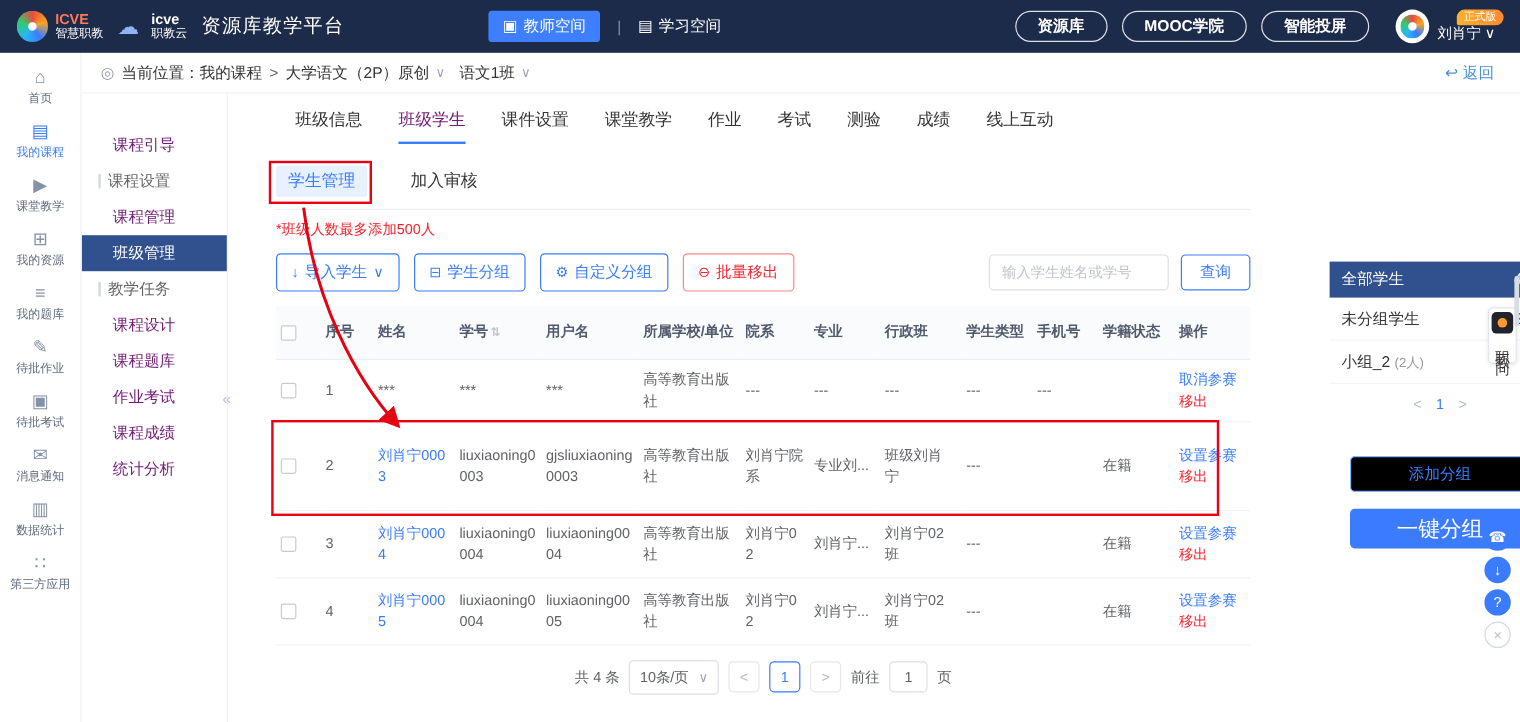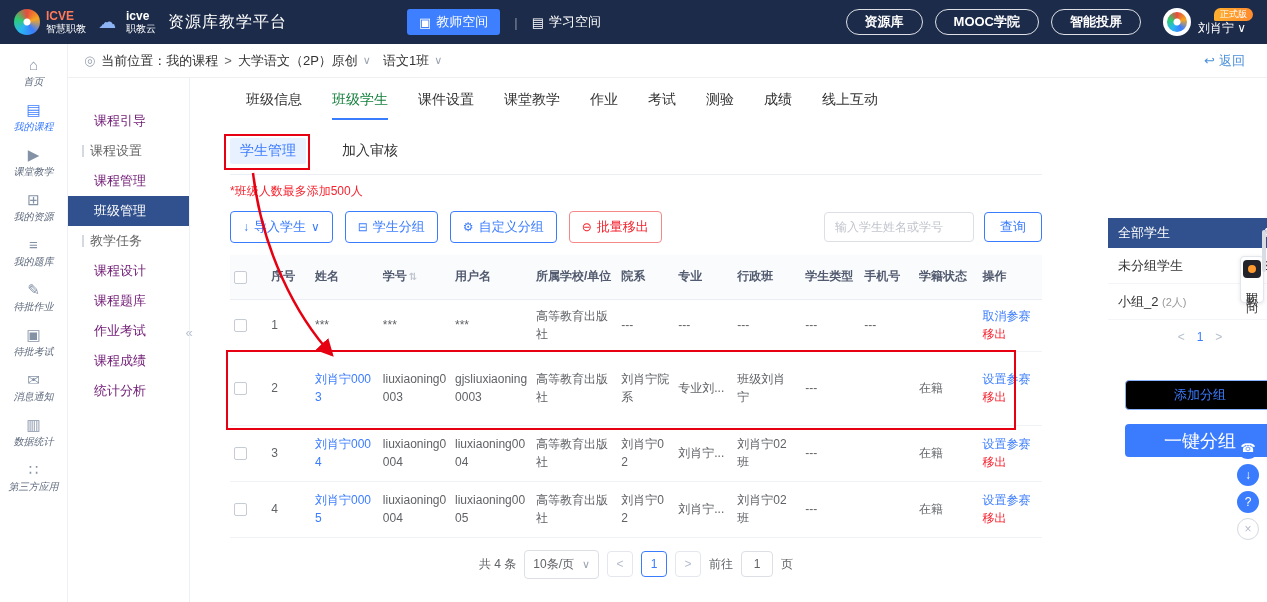--- a/index.html
+++ b/index.html
@@ -36,37 +36,37 @@
   .breadcrumb { position:absolute; top:44px; left:68px; right:0; height:34px; background:#fff; border-bottom:1px solid #eef0f4; display:flex; align-items:center; padding:0 22px 0 16px; font-size:13px; color:#333; z-index:2; }
   .loc-icon { color:#9aa3b0; margin-right:6px; font-size:13px; }
   .crumb-sep { margin:0 6px; color:#666; }
   .caret { color:#9aa3b0; font-size:11px; margin:0 12px 0 5px; }
   .back { margin-left:auto; display:flex; align-items:center; gap:4px; color:#4a90d9; cursor:pointer; }
 
   
   .icon-rail { position:absolute; top:44px; left:0; width:68px; bottom:0; background:#fff; border-right:1px solid #eef0f4; padding-top:6px; z-index:3; }
   .rail-item { height:45px; display:flex; flex-direction:column; align-items:center; justify-content:center; gap:3px; color:#5f6b7e; cursor:pointer; }
   .rail-item .ric { font-size:15px; color:#8492a6; line-height:1; }
-  .rail-item .rlb { font-size:10px;font-style:italic; }
+  .rail-item .rlb { font-size:10px; }
   .rail-item.active, .rail-item.active .ric { color:#3b7cff; }
 
   
   .side-nav { position:absolute; top:78px; left:68px; width:122px; bottom:0; background:#fff; border-right:1px solid #eef0f4; padding-top:28px; z-index:2; }
   .snav-item { height:30px; line-height:30px; padding-left:26px; font-size:13px; color:#701a75; cursor:pointer; }
   .snav-group { height:30px; padding-left:14px; font-size:13px; color:#666; display:flex; align-items:center; }
   .snav-group::before { content:""; border-left:2px solid #d4d9e1; height:12px; margin-right:6px; }
   .snav-item.active { background:#31508e; color:#fff; }
   .collapse-handle { position:absolute; left:182px; top:318px; width:14px; height:28px; color:#b9c2cf; font-size:13px; display:flex; align-items:center; justify-content:center; z-index:4; cursor:pointer; }
 
   
   .main { position:absolute; top:78px; left:190px; right:0; bottom:0; background:#fff; }
   .main-inner { margin-left:40px; width:812px; }
   .tabs-row { height:42px; display:flex; align-items:center; gap:30px; padding-left:16px; font-size:14px; color:#333; }
   .tab { height:42px; line-height:42px; cursor:pointer; }
-  .tab.active { color:#15803d; border-bottom:2px solid #3b7cff; }
+  .tab.active { color:#701a75; border-bottom:2px solid #3b7cff; }
   .subtabs-row { padding:18px 0 10px; border-bottom:1px solid #ebeef5; display:flex; align-items:center; gap:26px; }
   .subtab { font-size:14px; color:#333; padding:4px 10px; cursor:pointer; }
   .subtab.active { background:#e8f1ff; color:#3b7cff; border-radius:2px; }
   .notice { margin-top:8px; font-size:12px; color:#f5222d; height:16px; }
 
   .toolbar { margin-top:12px; display:flex; align-items:center; gap:12px; height:32px; }
   .btn { display:inline-flex; align-items:center; gap:5px; border:1px solid #3b7cff; color:#3b7cff; background:#fff; border-radius:4px; padding:0 12px; height:32px; font-size:13px; cursor:pointer; white-space:nowrap; }
   .btn .bic { font-size:12px; }
   .btn.danger { border-color:#f58989; color:#f5222d; }
   .search-box { margin-left:auto; display:flex; gap:10px; align-items:center; }

